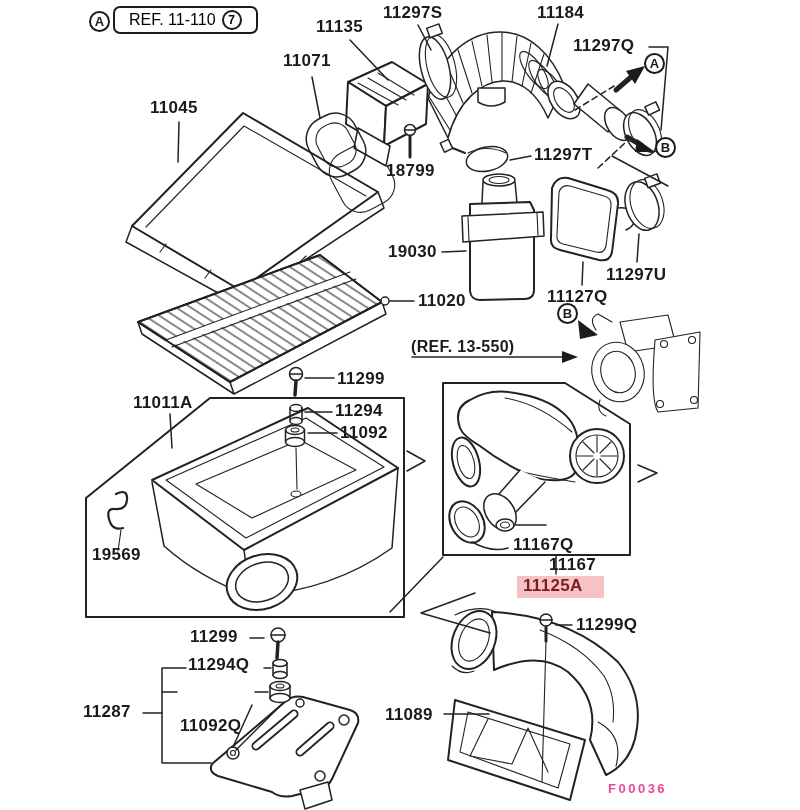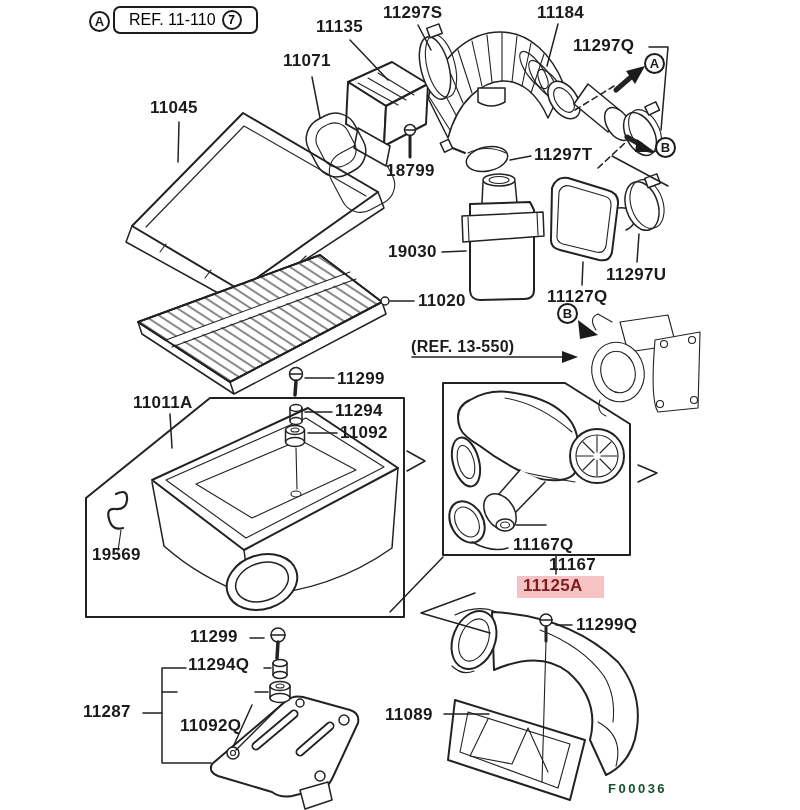--- a/index.html
+++ b/index.html
@@ -18,21 +18,21 @@
   .sm{font-size:16px;}
   .circ{position:absolute;width:21px;height:21px;border:2px solid #1b1b1b;border-radius:50%;
         display:flex;align-items:center;justify-content:center;background:#fff;
         font-weight:bold;font-size:13px;color:#1b1b1b;box-sizing:border-box;}
   .refbox{position:absolute;left:113px;top:6px;height:28px;border:2px solid #1b1b1b;
         border-radius:7px;display:flex;align-items:center;gap:6px;padding:0 14px;background:#fff;
         box-sizing:border-box;}
   .circ-in{width:20px;height:20px;border:2px solid #1b1b1b;border-radius:50%;display:flex;
         align-items:center;justify-content:center;font-weight:bold;font-size:12px;box-sizing:border-box;}
   .hl{background:#f5c3c3;color:#7f1d1d;padding:1px 22px 2px 6px;}
-  .figcode{font-size:13px;color:#14532d;letter-spacing:2.5px;font-weight:bold;}
+  .figcode{font-size:13px;color:#ec4899;letter-spacing:2.5px;font-weight:bold;}
 </style>
 </head>
 <body>
 
 <div id="page">
 
 <svg width="800" height="810" viewBox="0 0 800 810">
   <defs>
     <pattern id="ribs" width="8" height="8" patternUnits="userSpaceOnUse" patternTransform="rotate(33)">
       <line x1="0" y1="2" x2="8" y2="2" stroke="#3a3a3a" stroke-width="1.2"></line>

